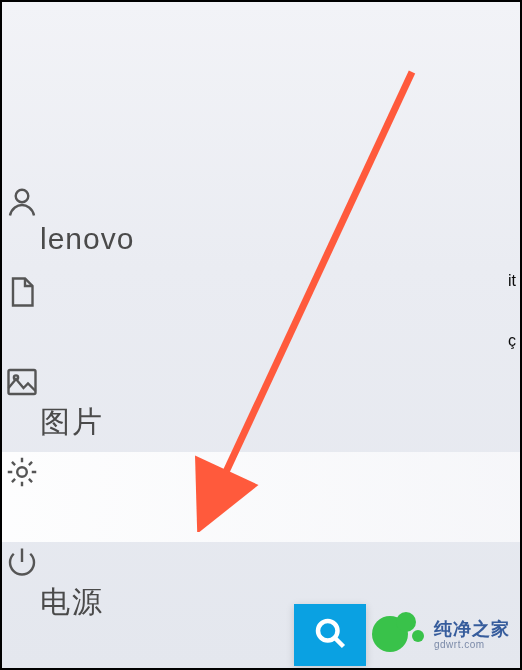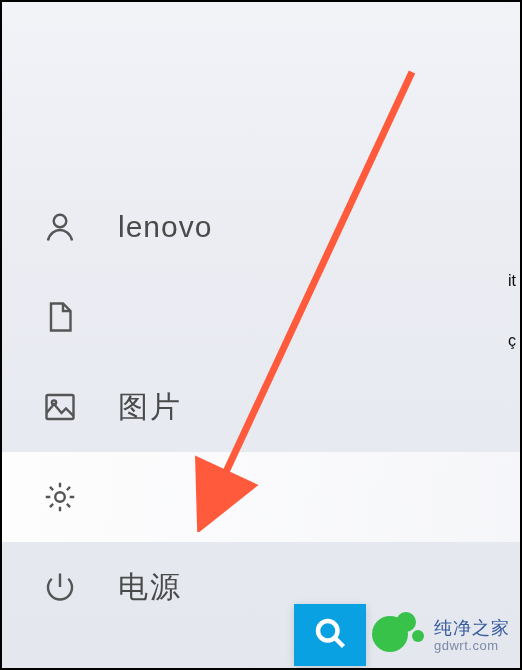--- a/index.html
+++ b/index.html
@@ -10,26 +10,26 @@
     border: 2px solid #000;
     background: linear-gradient(180deg, #f2f3f7 0%, #eaecf2 40%, #e4e7ee 100%);
   }
   .menu {
     position: absolute;
     left: 0; right: 0;
     top: 180px;
   }
   .menu-item {
     display: flex;
-    align-items: center;
+    align-items: flex-start;
     height: 90px;
-    padding-left: 38px;
     color: #4a4a4a;
     font-size: 30px;
     cursor: pointer;
+    flex-direction: column;
   }
   .menu-item .icon {
     width: 40px; height: 40px;
     display: flex; align-items: center; justify-content: center;
     flex-shrink: 0;
   }
   .menu-item .icon svg { width: 36px; height: 36px; stroke: #555; fill: none; stroke-width: 1.6; }
   .menu-item .label {
     margin-left: 38px;
     letter-spacing: 2px;
@@ -72,22 +72,22 @@
     position: relative;
     width: 56px; height: 46px;
   }
   .wm-logo .c {
     position: absolute; border-radius: 50%;
   }
   .wm-logo .c1 { width: 36px; height: 36px; background:#39c24a; left:0; top:4px; }
   .wm-logo .c2 { width: 20px; height: 20px; background:#39c24a; left:24px; top:0; }
   .wm-logo .c3 { width: 12px; height: 12px; background:#39c24a; left:40px; top:18px; }
   .wm-text { display:flex; flex-direction:column; line-height:1; }
-  .wm-text .t1 { font-size:18px; color:#365c9c; font-weight:400; letter-spacing:1px;text-align:center; }
-  .wm-text .t2 { font-size:13px; color:#7b8aa8; letter-spacing:0.5px; margin-top:2px; }
+  .wm-text .t1 { font-size:18px; color:#365c9c; font-weight:700; letter-spacing:1px;text-align:center; }
+  .wm-text .t2 { font-size:10px; color:#7b8aa8; letter-spacing:0.5px; margin-top:2px; }
 </style>
 </head>
 <body>
 
 <div class="frame">
 
   <div class="menu">
 
     <div class="menu-item user">
       <span class="icon">

